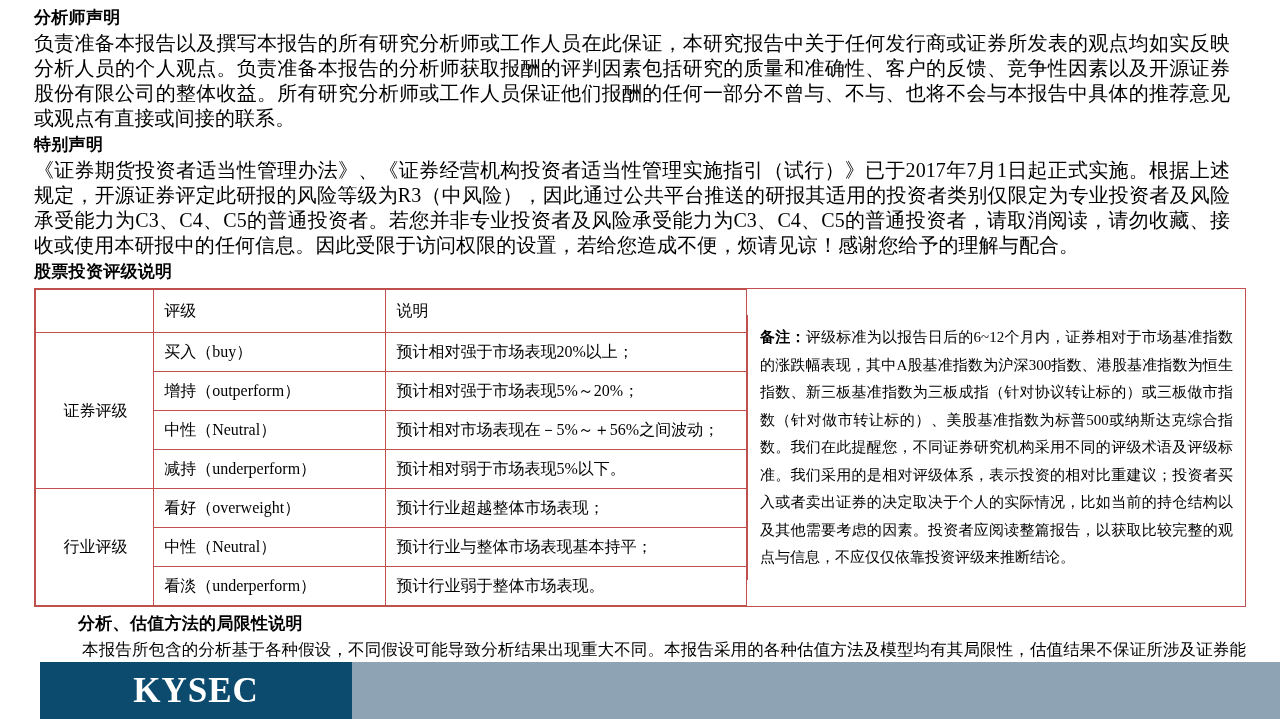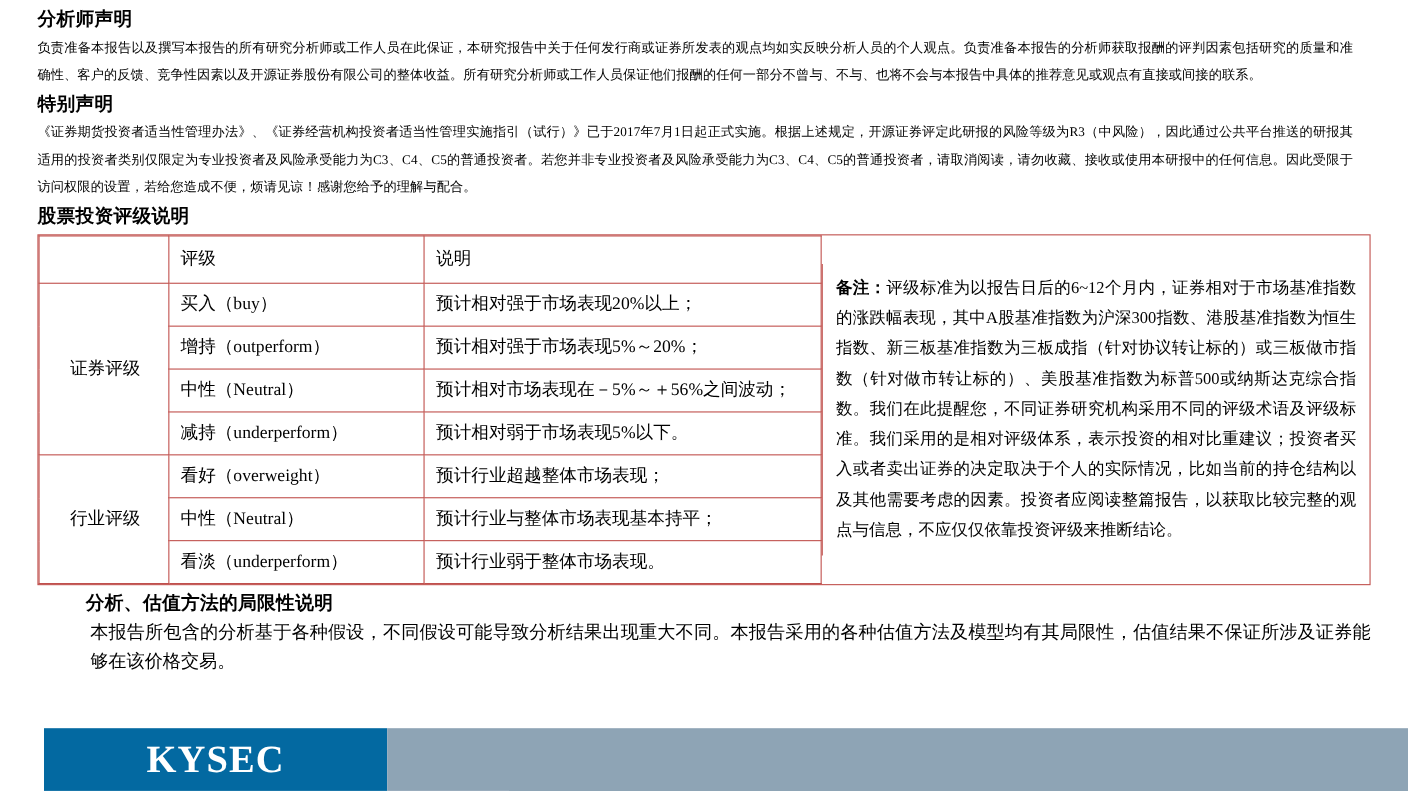--- a/index.html
+++ b/index.html
@@ -26,21 +26,21 @@
   }
   .sec-title {
     font-family: "Liberation Serif", serif;
     font-weight: bold;
     font-size: 17px;
     line-height: 24px;
     margin: 0 0 1px 0;
     letter-spacing: 0.3px;
   }
   .para {
-    font-size: 12px;
+    font-size: 20px;
     line-height: 25px;
     text-align: justify;
     text-justify: inter-ideograph;
     margin: 0 16px 2px 0;
     letter-spacing: 0.1px;
   }
   
   .ratings-wrap {
     display: flex;
     margin-top: 4px;
@@ -92,21 +92,21 @@
     bottom: 0;
     width: 1280px;
     height: 57px;
   }
   .footer-logo {
     position: absolute;
     left: 40px;
     top: 0;
     width: 312px;
     height: 57px;
-    background: #0369a1;
+    background: #0c4a6e;
     display: flex;
     align-items: center;
     justify-content: center;
   }
   .footer-logo span {
     color: #ffffff;
     font-family: "Liberation Serif", serif;
     font-weight: bold;
     font-size: 35px;
     letter-spacing: 1px;

